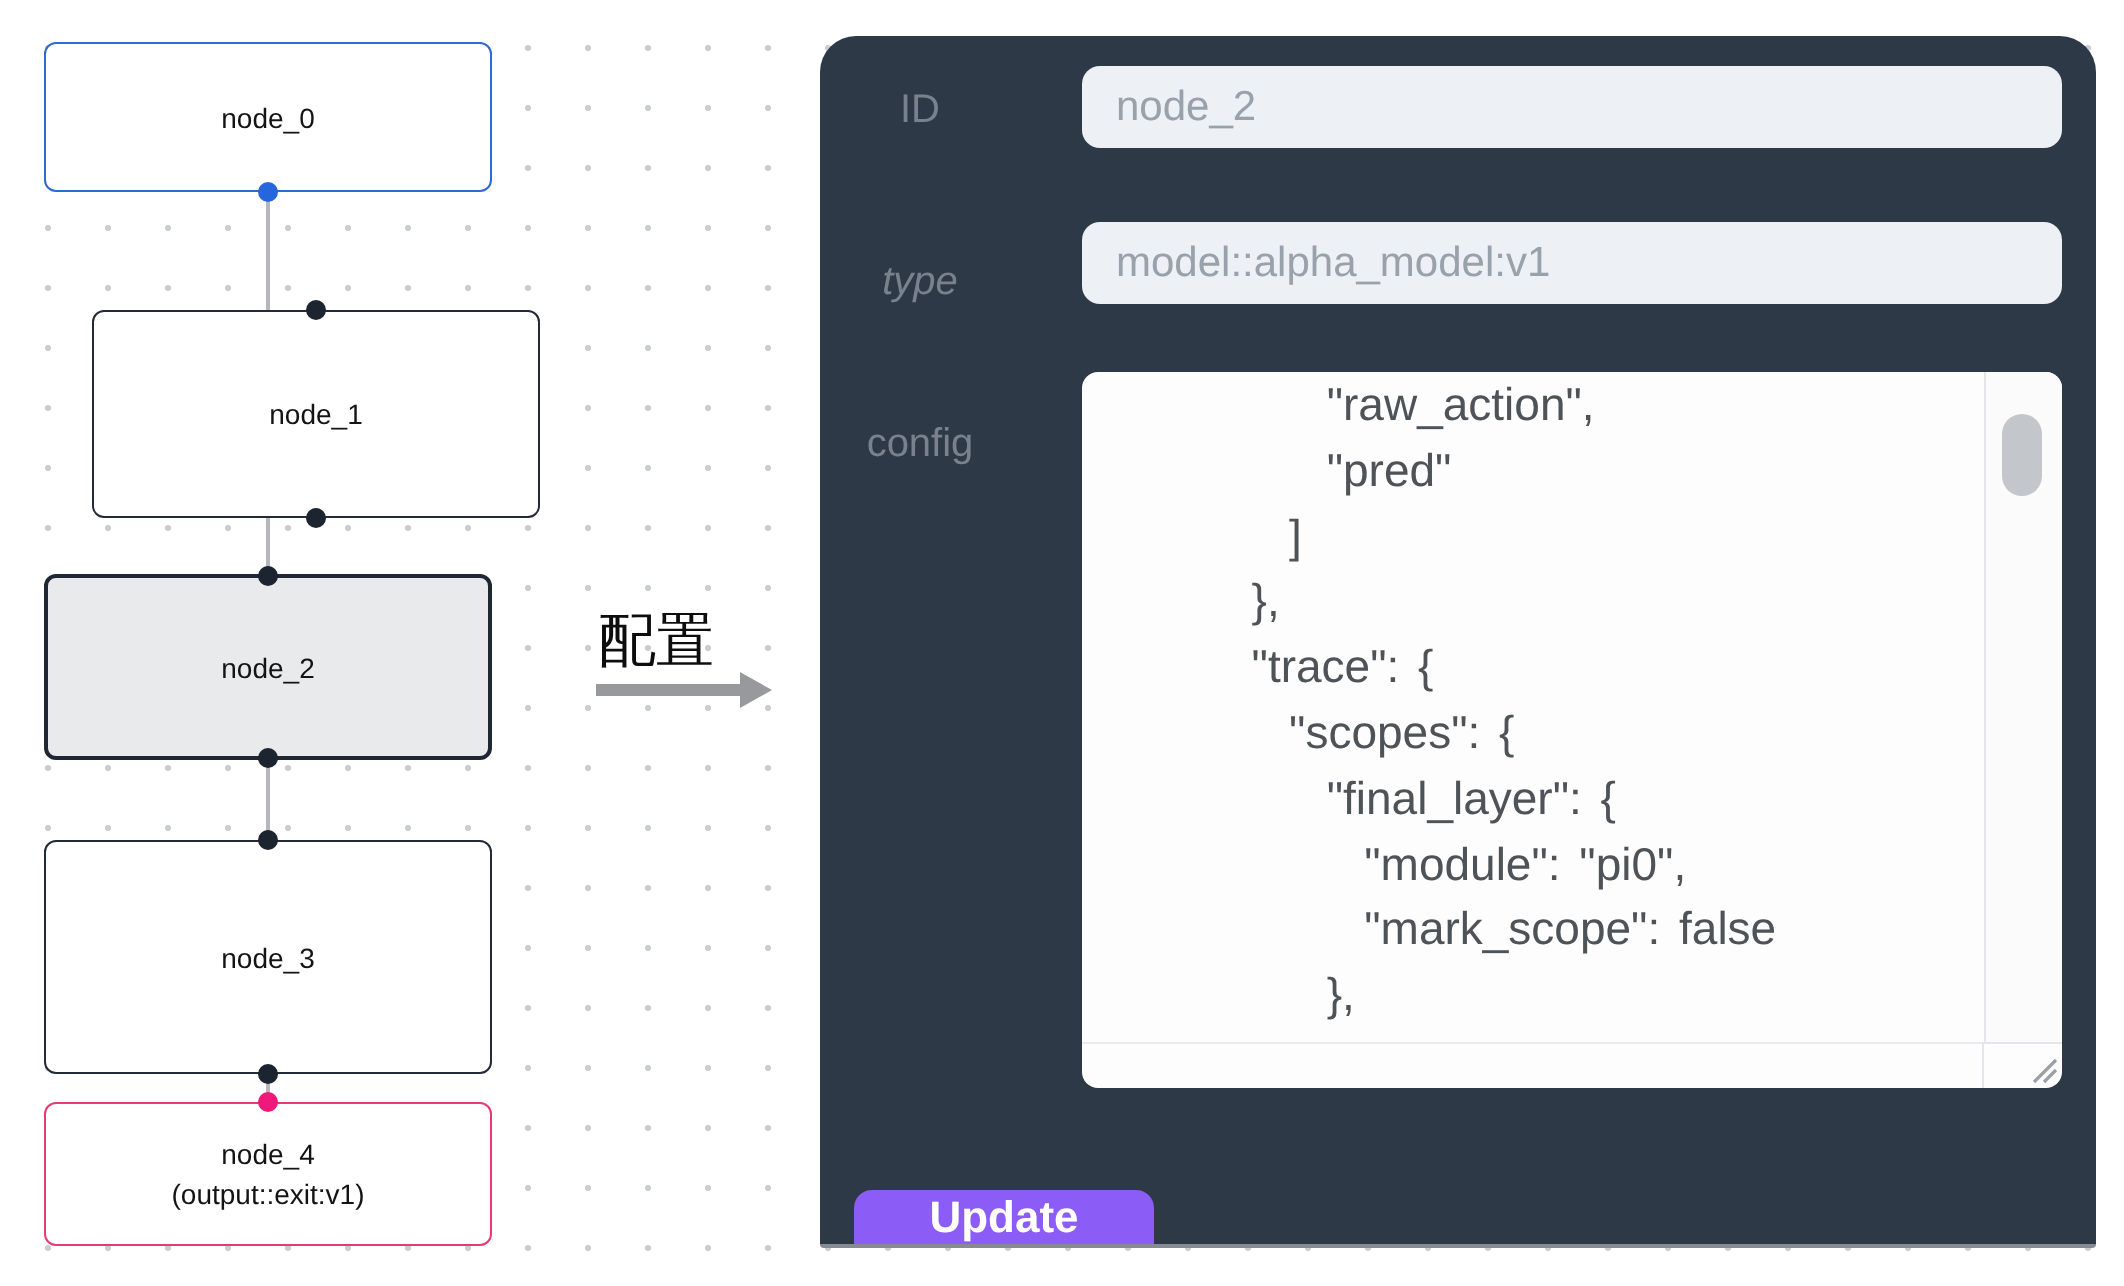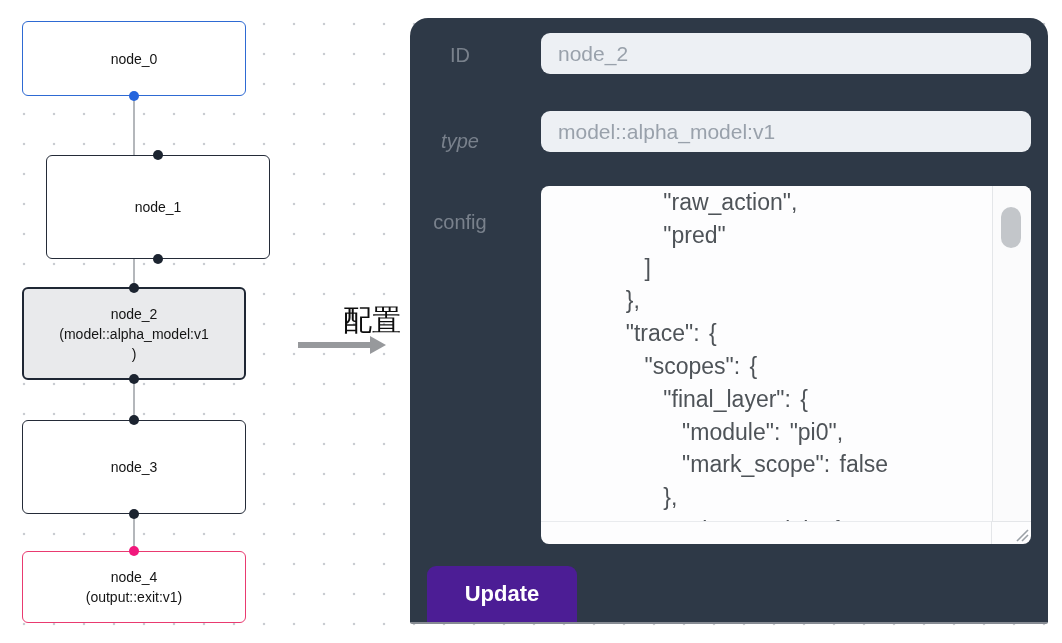--- a/index.html
+++ b/index.html
@@ -14,30 +14,30 @@
   .node{
     position:absolute;left:22px;width:224px;box-sizing:border-box;
     background:#ffffff;border-radius:6px;z-index:2;
     display:flex;flex-direction:column;align-items:center;justify-content:center;
     text-align:center;color:#141414;font-size:14px;line-height:20px;
   }
   .node .sub{white-space:pre-line;}
   #node0{top:21px;height:75px;border:1.5px solid #2e6ad3;}
   #node1{top:155px;height:104px;border:1.8px solid #242b38;margin-left:24px;}
   #node2{top:287px;height:93px;border:2.5px solid #1f2734;background:#e9eaec;}
-  #node3{top:420px;height:94px;border:1.8px solid #242b38;}
+  #node3{top:420px;height:117px;border:1.8px solid #242b38;}
   #node4{top:551px;height:72px;border:1.5px solid #e93a70;}
   .port{position:absolute;left:50%;margin-left:-5px;width:10px;height:10px;border-radius:50%;z-index:3;}
   .port.top{top:-6px;}  .port.bottom{bottom:-6px;}
   .port.dark{background:#1c2430;} .port.blue{background:#2565dd;} .port.pink{background:#f1187c;}
   .edge{position:absolute;left:133px;width:2px;background:#b4b7bb;z-index:1;}
   #edge0{top:96px;height:59px;} #edge1{top:247px;height:40px;}
   #edge2{top:380px;height:40px;} #edge3{top:511px;height:40px;}
   
-  #transition-label{position:absolute;left:299px;top:301px;font-size:29px;color:#0d0d0d;margin-left:44px;}
+  #transition-label{position:absolute;left:299px;top:301px;font-size:29px;color:#0d0d0d;}
   #arrow{position:absolute;left:298px;top:336px;width:90px;height:18px;}
   #arrow .shaft{position:absolute;left:0;top:6px;width:72px;height:6px;background:#97999c;}
   #arrow .head{position:absolute;left:72px;top:0;width:0;height:0;
     border-left:16px solid #97999c;border-top:9px solid transparent;border-bottom:9px solid transparent;}
   
   #panel{
     position:absolute;left:410px;top:18px;width:638px;height:604px;
     background:#2e3947;border-radius:18px 18px 2px 2px;
     border-bottom:2px solid #868b93;box-sizing:content-box;z-index:4;
   }
@@ -61,22 +61,22 @@
   }
   #vtrack{position:absolute;right:0;top:0;bottom:22px;width:38px;
     background:#fbfbfc;border-left:1px solid #e4e6e9;}
   #vthumb{position:absolute;left:8px;top:21px;width:20px;height:41px;
     background:#c3c6ca;border-radius:10px;}
   #hbar{position:absolute;left:0;right:39px;bottom:0;height:22px;border-top:1px solid #e9ebee;}
   #corner{position:absolute;right:0;bottom:0;width:39px;height:22px;
     border-top:1px solid #e4e6e9;border-left:1px solid #e4e6e9;
     display:flex;align-items:flex-end;justify-content:flex-end;}
   #update-btn{
-    position:absolute;left:17px;bottom:0;width:150px;height:56px;
-    background:#4c1d95;border:none;border-radius:9px 9px 0 0;
+    position:absolute;left:17px;bottom:0;width:150px;height:27px;
+    background:#8b5cf6;border:none;border-radius:9px 9px 0 0;
     color:#ffffff;font-size:22px;font-weight:600;cursor:pointer;
     display:flex;align-items:center;justify-content:center;
     font-family:"Liberation Sans",sans-serif;
   }
 </style>
 </head>
 <body>
 
 <div>
 
@@ -91,22 +91,20 @@
   </div>
 
   <div class="node" id="node1">
     <div>node_1</div>
     <span class="port top dark"></span>
     <span class="port bottom dark"></span>
   </div>
 
   <div class="node" id="node2">
     <div>node_2</div>
-    <div class="sub">(model::alpha_model:v1
-)</div>
     <span class="port top dark"></span>
     <span class="port bottom dark"></span>
   </div>
 
   <div class="node" id="node3">
     <div>node_3</div>
     <span class="port top dark"></span>
     <span class="port bottom dark"></span>
   </div>
 

